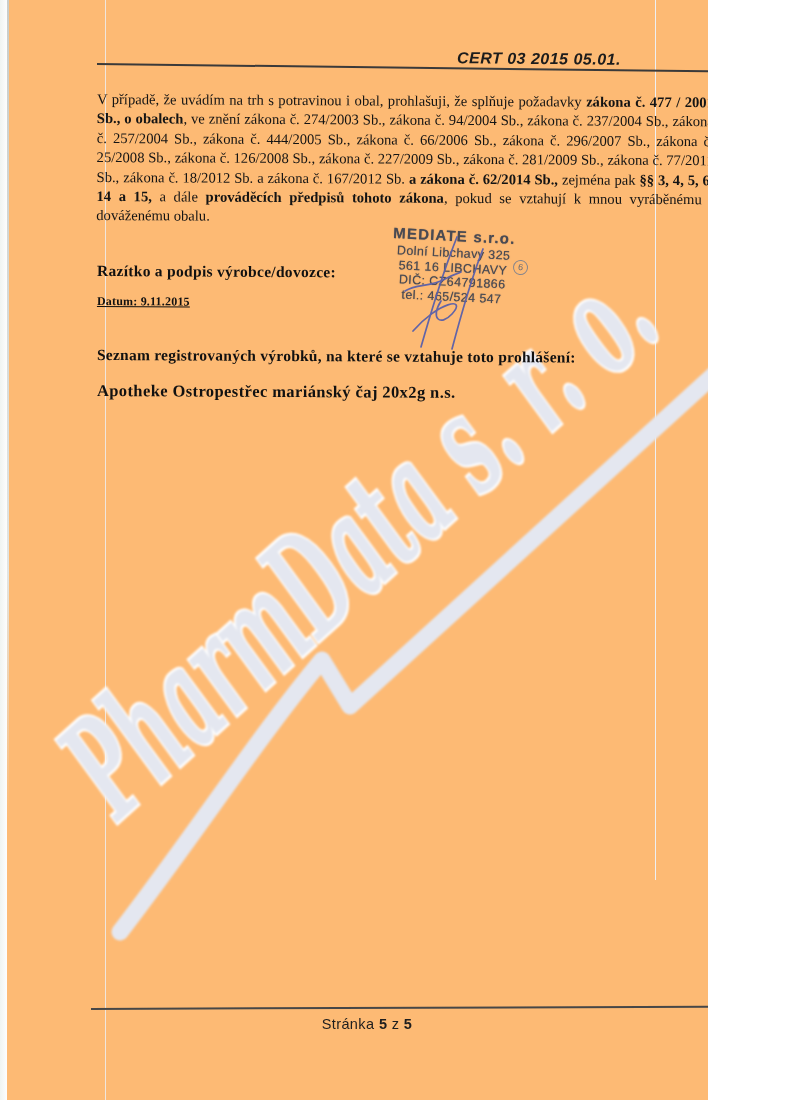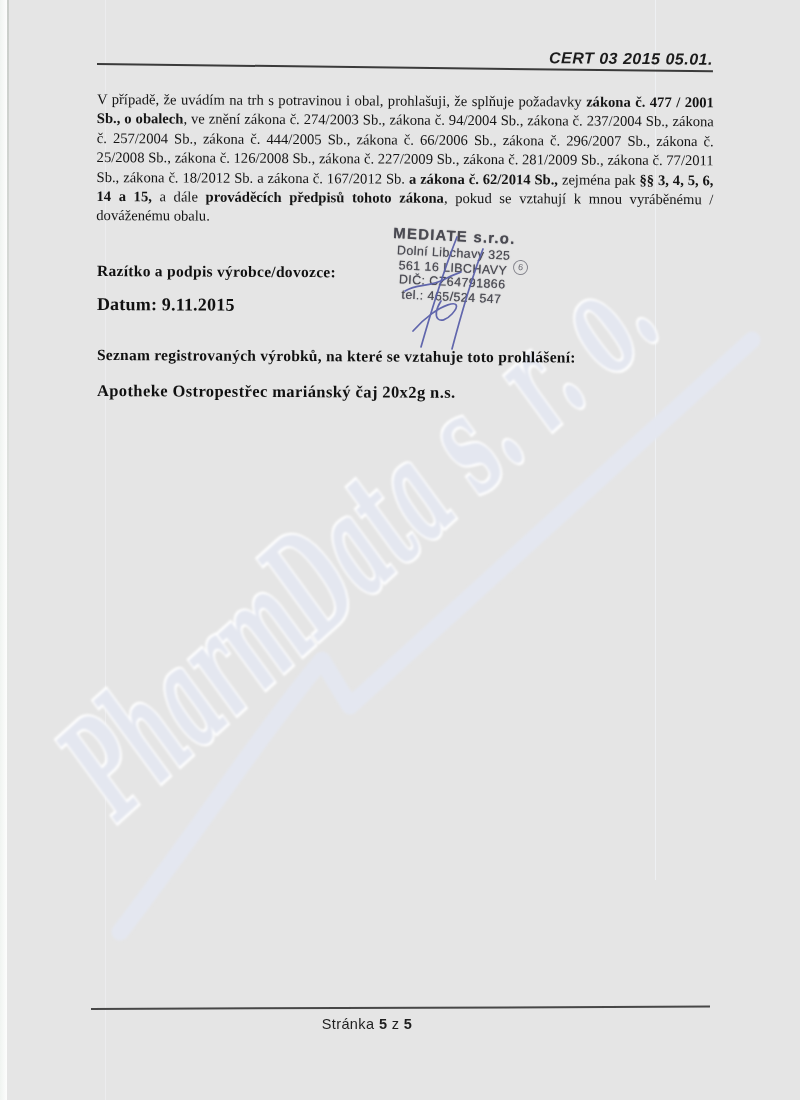--- a/index.html
+++ b/index.html
@@ -1,17 +1,17 @@
 <!DOCTYPE html>
 <html style="--wm-color: #e4e7f0; --sig-ink: #5a60aa; --stamp-ink: #4a4a52;"><head>
 <meta charset="utf-8">
 <style>
   html,body{margin:0;padding:0;background:#ffffff;}
   .page{
-    position:relative;width:800px;height:1100px;background:#e5e5e5;
+    position:relative;width:708px;height:1100px;background:#fdba74;
     overflow:hidden;font-family:"Liberation Serif",serif;
   }
   
   .edge-left-strip{position:absolute;left:0;top:0;width:7px;height:100%;
     background:linear-gradient(to right,#f0f4f1,#fdfdfd);}
   .edge-left-line{position:absolute;left:7px;top:0;width:2px;height:820px;
     background:linear-gradient(to bottom,#c9cdc9,#e2e5e2 70%,rgba(255,255,255,0));}
   .fold-line-1{position:absolute;left:105px;top:0;width:1px;height:1100px;background:#ededf0;opacity:.85;}
   .fold-line-2{position:absolute;left:655px;top:0;width:1px;height:880px;background:#eef0f3;}
   
@@ -24,21 +24,21 @@
     background:#3a3a3a;transform:rotate(.68deg);transform-origin:left center;z-index:2;}
   
   .body-par{position:absolute;left:97px;top:90px;width:617px;margin:0;z-index:2;
     font-size:14.6px;line-height:19.4px;color:#141414;text-align:justify;
     transform:rotate(.3deg);transform-origin:left top;}
   .body-par span.b{font-weight:bold;}
   
   .label{position:absolute;left:97px;z-index:2;font-weight:bold;color:#111;
     transform:rotate(.3deg);transform-origin:left top;white-space:nowrap;}
   .razitko{top:262px;font-size:15.5px;letter-spacing:.3px;}
-  .datum{top:294px;font-size:18px;letter-spacing:.2px;}
+  .datum{top:294px;font-size:12px;letter-spacing:.2px;text-decoration:underline;}
   .seznam{top:346px;font-size:15.5px;letter-spacing:.25px;}
   .product{top:381px;font-size:16.5px;letter-spacing:.4px;}
   
   .stamp{position:absolute;left:377px;top:227px;width:152px;z-index:3;
     text-align:center;transform:rotate(2.8deg);color:var(--stamp-ink,#4a4a52);
     font-family:"Liberation Sans",sans-serif;
     text-shadow:0 0 1px rgba(74,74,82,.75);}
   .stamp-l1{font-size:15px;font-weight:bold;letter-spacing:1.2px;margin-bottom:2px;}
   .stamp-l{font-size:12.5px;line-height:14.5px;letter-spacing:.4px;}
   .stamp-badge{position:absolute;left:513px;top:260px;width:13px;height:13px;z-index:3;

